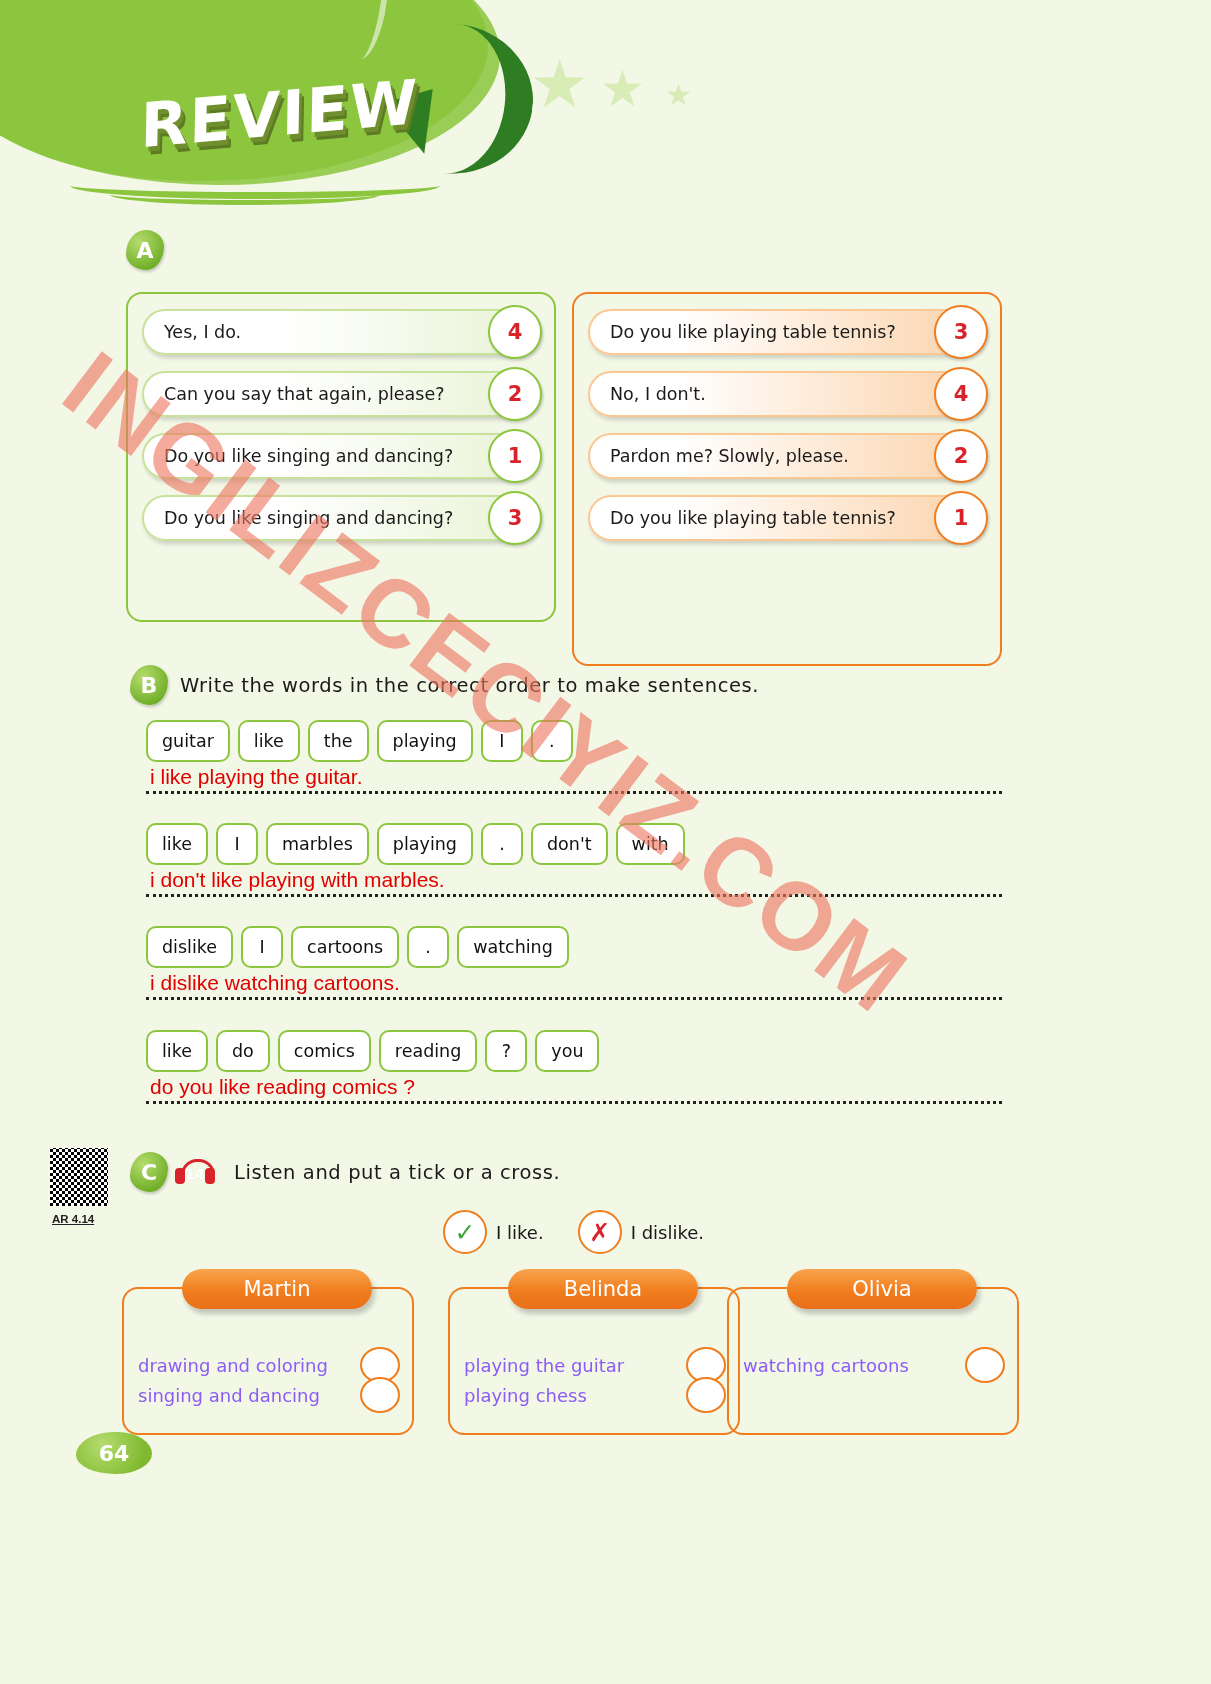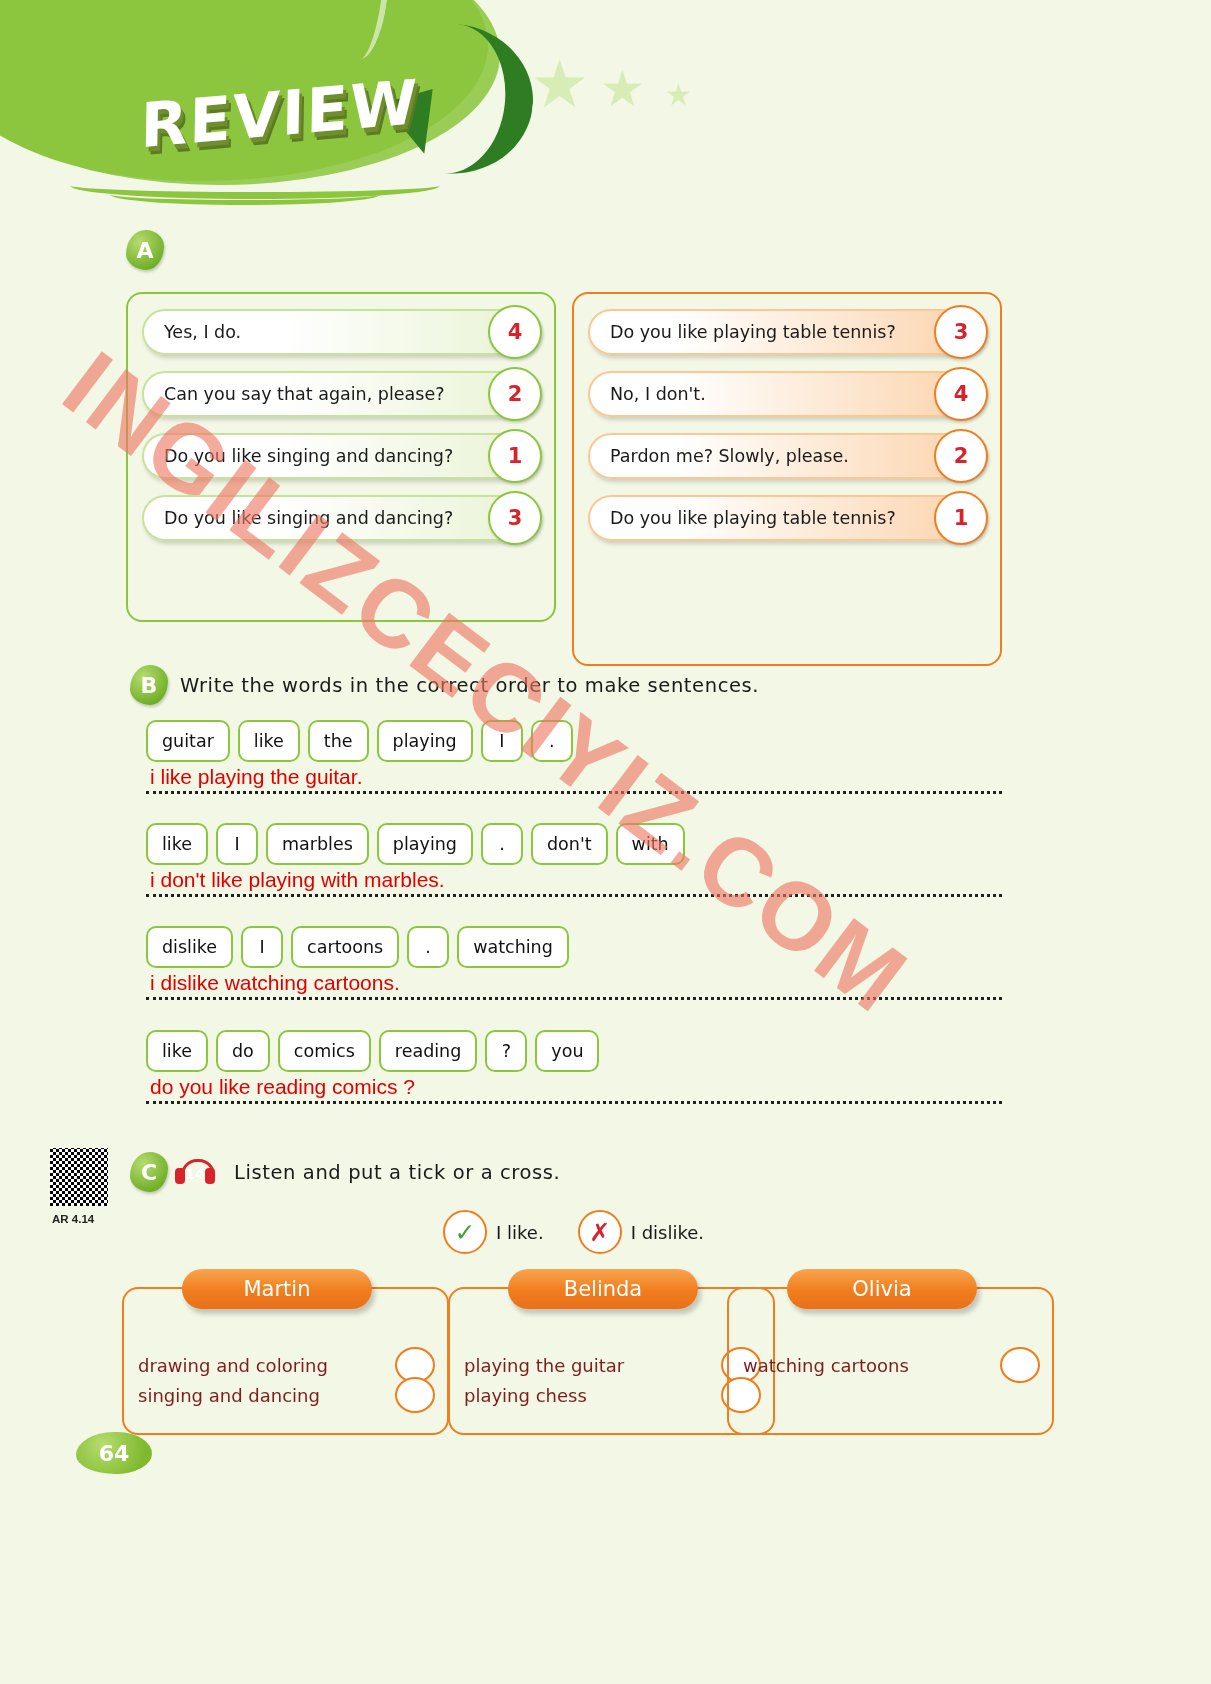--- a/index.html
+++ b/index.html
@@ -218,42 +218,42 @@
   .mark.tick{color:#3aa434;}
   .mark.cross{color:#d8232a;}
   .legend-label{
     font-size:18px;color:#1a1a1a;
     font-family:"DejaVu Sans", sans-serif;
   }
 
   
   .card{
     position:absolute;
-    width:327px;height:148px;
+    width:292px;height:148px;
     border:2.5px solid #f07d1e;
     border-radius:16px;
     box-sizing:border-box;
     background:transparent;
   }
   .card-name{
     position:absolute;left:58px;top:-20px;
     width:190px;height:40px;
     border-radius:22px;
     background:linear-gradient(to bottom,#f9a44e 0%,#f07d1e 55%,#e8701a 100%);
     color:#fff;font-size:21px;
     font-family:"DejaVu Sans", sans-serif;
     display:flex;align-items:center;justify-content:center;
     box-shadow:3px 5px 5px rgba(0,0,0,.2);
   }
   .card-line{
     position:absolute;left:14px;right:12px;
     display:flex;align-items:center;justify-content:space-between;
     font-size:18px;
     font-family:"DejaVu Sans", sans-serif;
-    color:#7f1d1d;
+    color:#8b5cf6;
   }
   .card-line.l1{top:58px;}
   .card-line.l2{top:88px;text-align:right;}
   .tickbox{
     width:36px;height:32px;border-radius:50%;
     border:2.5px solid #f07d1e;background:#fff;
     flex:none;
   }
 
   
@@ -393,21 +393,21 @@
       <div class="chip">comics</div>
       <div class="chip">reading</div>
       <div class="chip">?</div>
       <div class="chip">you</div>
     </div>
     <div class="answer">do you like reading comics ?</div>
     <div class="dots"></div>
   </div>
 
   <div class="qr" style="left:50px;top:1148px;"></div>
-  <div class="qr-label" style="left:52px;top:1213px;">AR 4.14</div>
+  <div class="qr-label" style="left:52px;top:1213px;text-decoration:underline;">AR 4.14</div>
 
   <div class="sec-head" style="left:130px;top:1152px;">
     <div class="blob">C</div>
     <div class="track">
       <div class="hp">
         <div class="band"></div>
         <div class="ear-l"></div>
         <div class="ear-r"></div>
         <div class="tnum">14</div>
       </div>

